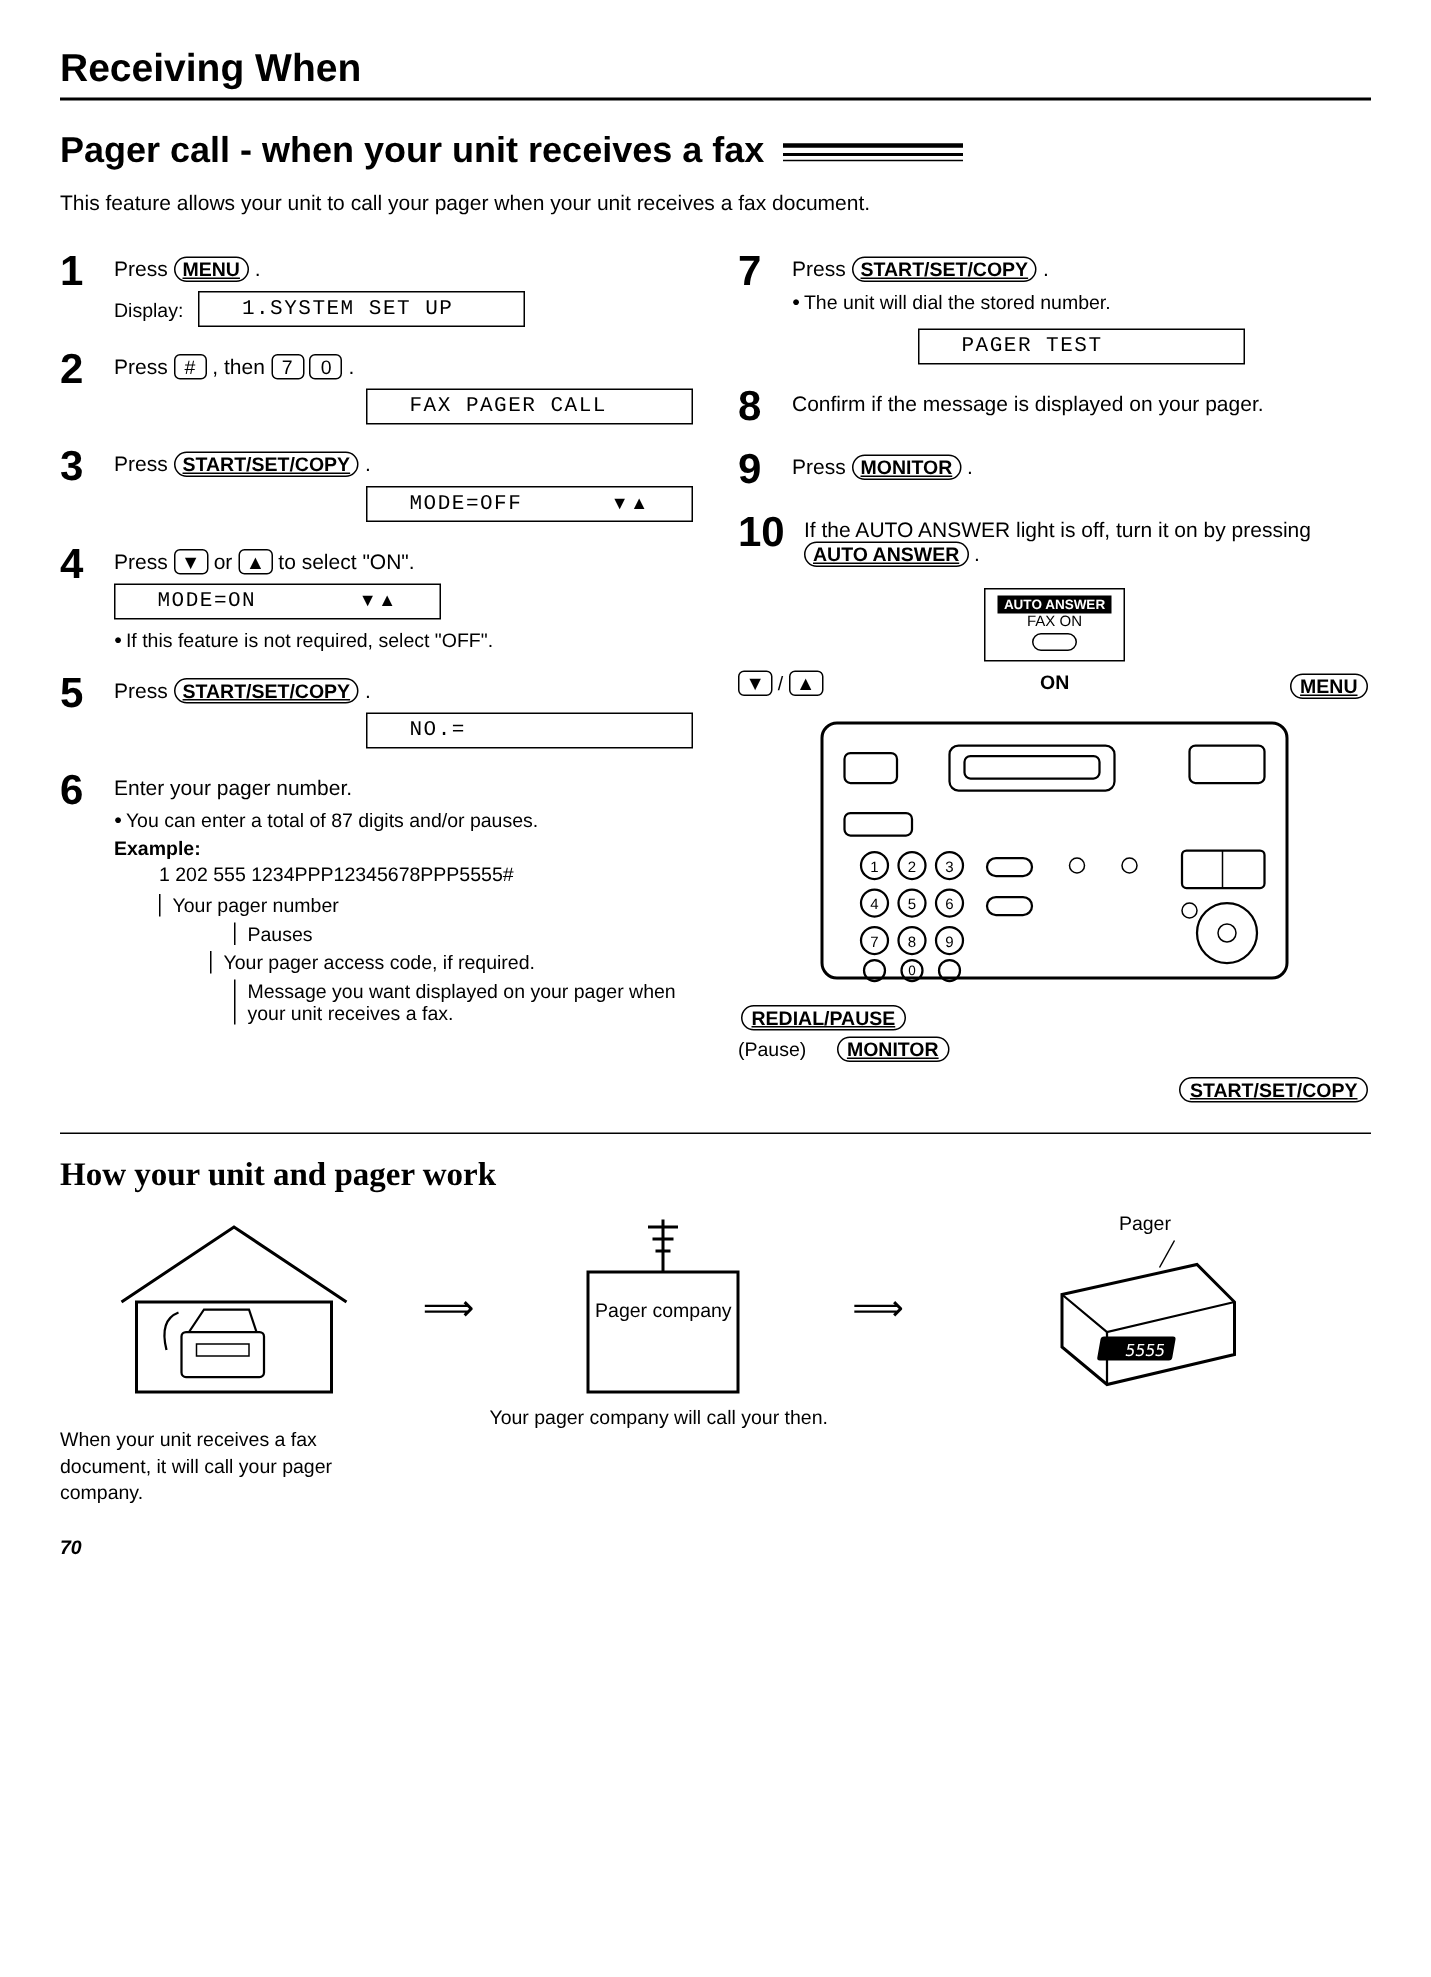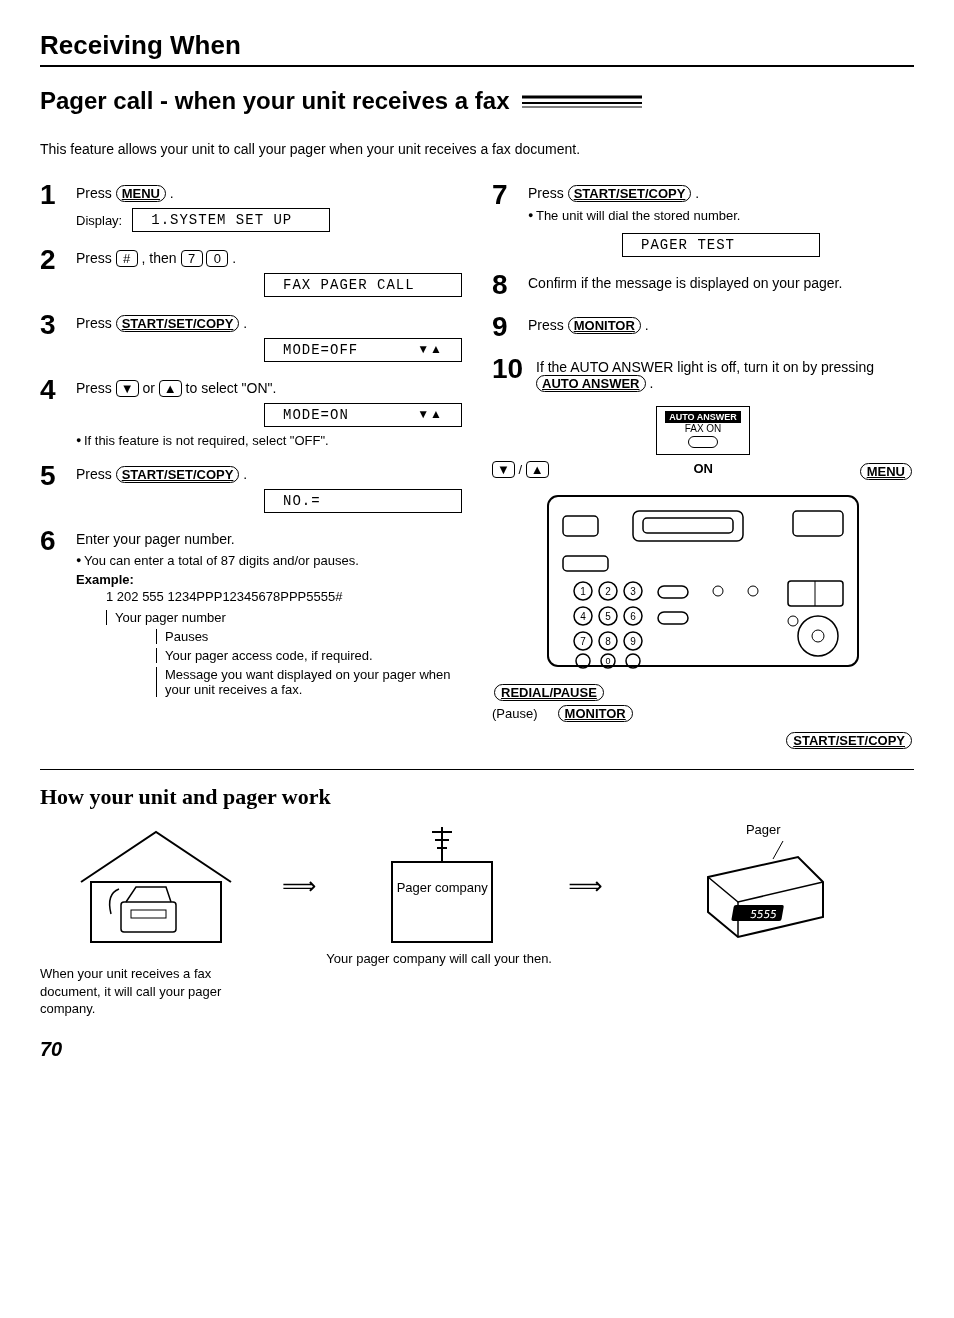--- a/index.html
+++ b/index.html
@@ -19,21 +19,21 @@
   }
   .hr-thick {
     border: none;
     border-top: 2px solid #000;
     margin: 4px 0 20px 0;
   }
   .subtitle-row {
     display: flex;
     align-items: center;
     gap: 12px;
-    margin-bottom: 26px;
+    margin-bottom: 12px;
   }
   .subtitle {
     font-size: 24px;
     font-weight: bold;
   }
   .decor-lines {
     flex: 0 0 auto;
   }
   .intro {
     font-size: 14px;
@@ -87,21 +87,21 @@
     align-items: center;
     gap: 10px;
   }
   .display-label {
     font-size: 13px;
   }
   .display-box {
     border: 1.5px solid #000;
     font-family: "Courier New", monospace;
     font-size: 14px;
-    padding: 3px 18px;
+    padding: 3px 28px;
     min-width: 160px;
     display: inline-block;
     letter-spacing: 1px;
   }
   .arrows {
     font-family: Arial;
     font-size: 12px;
     font-weight: bold;
     float: right;
   }
@@ -131,21 +131,21 @@
     font-size: 13px;
   }
   .annot-item {
     margin-left: 30px;
     margin-top: 4px;
     border-left: 1px solid #000;
     padding-left: 8px;
     max-width: 300px;
   }
   .annot-item.a2 { margin-left: 80px; }
-  .annot-item.a3 { margin-left: 80px; }
+  .annot-item.a3 { margin-left: 64px; }
   .annot-item.a4 { margin-left: 80px; }
   .device-diagram {
     text-align: center;
     margin-top: 10px;
   }
   .device-callouts {
     font-size: 13px;
     margin-top: 6px;
   }
   .callout {
@@ -187,21 +187,21 @@
   }
   .flow-caption {
     text-align: left;
     margin-top: 10px;
     font-size: 13px;
     line-height: 1.35;
   }
   .page-num {
     font-style: italic;
     font-weight: bold;
-    font-size: 20px;
+    font-size: 13px;
     margin-top: 20px;
   }
   .svg-dev {
     display: block;
     margin: 0 auto;
   }
   .callout-row {
     display:flex;
     justify-content: space-between;
     font-size:13px;
@@ -270,21 +270,21 @@
     </div>
 
     <div class="step">
       <div class="step-num">4</div>
       <div class="step-body">
         <span>Press </span>
         <span class="key-label">▼</span>
         <span> or </span>
         <span class="key-label">▲</span>
         <span> to select "ON".</span>
-        <div class="display-row" style="justify-content:flex-end;">
+        <div class="display-row" style="justify-content:flex-start;">
           <span class="display-box"><span>MODE=ON</span><span class="arrows">▼▲</span></span>
         </div>
         <div class="bullet">If this feature is not required, select "OFF".</div>
       </div>
     </div>
 
     <div class="step">
       <div class="step-num">5</div>
       <div class="step-body">
         <span>Press </span>

